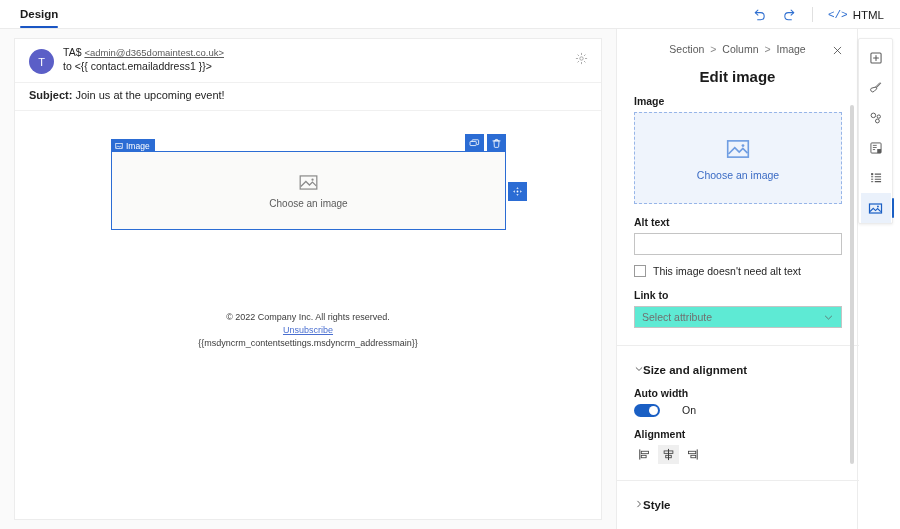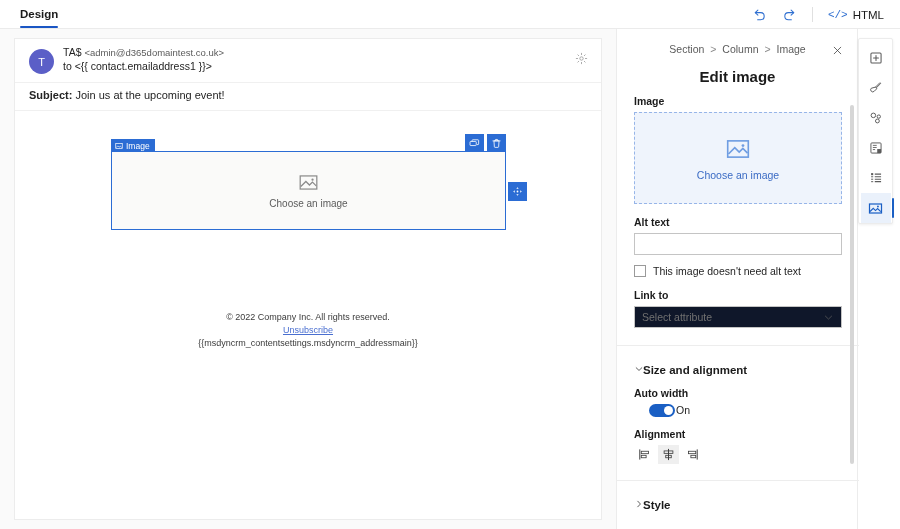--- a/index.html
+++ b/index.html
@@ -55,21 +55,21 @@
     background: #ffffff; border: 1px solid #ececec;
   }
 
   .eheader { position: relative; height: 44px; border-bottom: 1px solid #f0f0f0; }
   .avatar {
     position: absolute; left: 14px; top: 10px; width: 25px; height: 25px;
     border-radius: 50%; background: #5b5fc7; color: #fff;
     font-size: 11px; display: flex; align-items: center; justify-content: center;
   }
   .from-line { position: absolute; left: 48px; top: 7px; font-size: 10.5px; color: #242424; }
-  .from-line .eml { color: #5b5b5b; font-size: 9.5px; }
+  .from-line .eml { color: #5b5b5b; font-size: 9.5px; text-decoration: underline; }
   .to-line { position: absolute; left: 48px; top: 21px; font-size: 10.5px; color: #242424; }
   .gear { position: absolute; right: 13px; top: 12px; cursor: pointer; }
 
   .subject-row { position: relative; height: 28px; border-bottom: 1px solid #f0f0f0; }
   .subject-row .s { position: absolute; left: 14px; top: 6px; font-size: 11px; }
   .subject-row .s b { font-weight: bold; }
 
   .ebody { position: relative; height: 408px; background: #ffffff; }
 
   
@@ -138,36 +138,36 @@
   .txtinput {
     width: 100%; height: 22px; border: 1px solid #c4c4c4; background: #fff;
     font-size: 10.5px; padding: 0 6px; font-family: "Liberation Sans", sans-serif;
     color: #242424; outline: none;
   }
   .chk-row { display: flex; align-items: center; gap: 7px; cursor: pointer; }
   .chkbox { width: 12px; height: 12px; border: 1px solid #9a9a9a; background: #fff; }
   .chk-lab { font-size: 10.5px; color: #242424; }
 
   .selectbox {
-    width: 100%; height: 22px; border: 1px solid #c4c4c4; background: #0f172a;
+    width: 100%; height: 22px; border: 1px solid #c4c4c4; background: #5eead4;
     display: flex; align-items: center; justify-content: space-between;
     padding: 0 7px; cursor: pointer;
   }
   .selectbox .v { font-size: 10.5px; color: #707070; }
 
   .divider { height: 1px; background: #ededed; margin: 0 -17px; }
 
   .acc-head {
     display: flex; align-items: flex-end; cursor: pointer;
     height: 30px;
   }
   .acc-head .t { font-size: 11.5px; font-weight: bold; color: #1b1b1b; }
   .acc-head .chev { color: #3b3b3b; font-size: 10px; width: 9px; text-align: center; }
 
-  .toggle-row { display: flex; align-items: flex-start; gap: 1px; margin-left: 15px; }
+  .toggle-row { display: flex; align-items: flex-start; gap: 22px; }
   .toggle {
     width: 26px; height: 13px; border-radius: 7px; background: #1a5fc4;
     position: relative; cursor: pointer;
   }
   .toggle .knob {
     position: absolute; right: 2px; top: 2px; width: 9px; height: 9px;
     border-radius: 50%; background: #fff;
   }
   .toggle-lab { font-size: 10.5px; color: #242424; }
 

